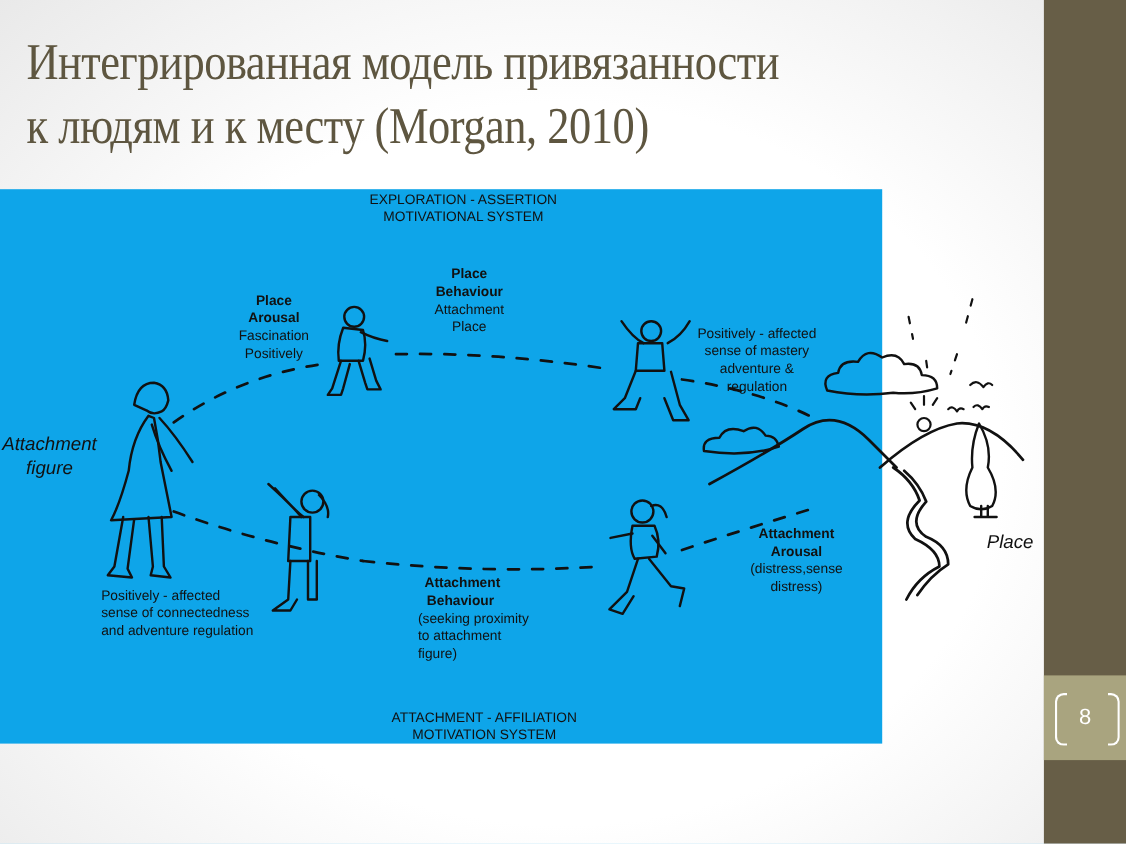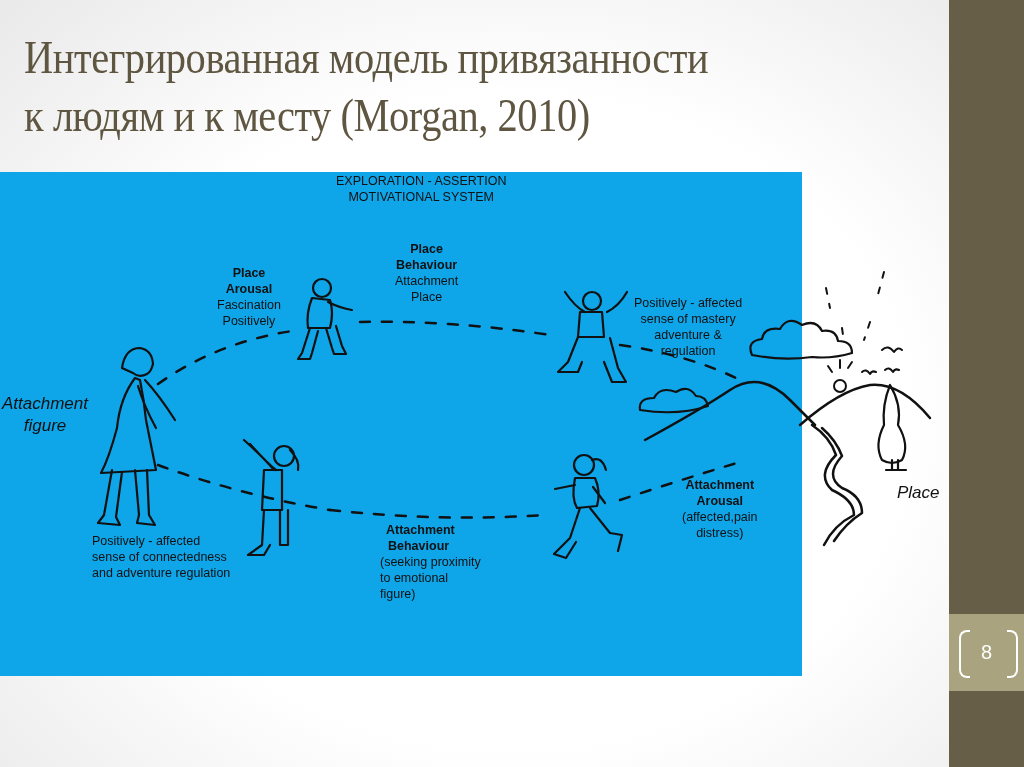--- a/index.html
+++ b/index.html
@@ -177,24 +177,28 @@
   <div class="lbl" style="left:92px;top:361px;text-align:left;">
     <div>Positively - affected</div>
     <div>sense of connectedness</div>
     <div>and adventure regulation</div>
   </div>
 
   <div class="lbl" style="left:380px;top:350px;text-align:left;">
     <div style="padding-left:6px"><b>Attachment</b></div>
     <div style="padding-left:8px"><b>Behaviour</b></div>
     <div>(seeking proximity</div>
-    <div>to emotional</div>
+    <div>to attachment</div>
     <div>figure)</div>
   </div>
 
   <div class="lbl" style="left:682px;top:305px;">
     <div><b>Attachment</b></div>
     <div><b>Arousal</b></div>
-    <div>(affected,pain</div>
+    <div>(distress,sense</div>
     <div>distress)</div>
   </div>
 
+  <div class="lbl" style="left:356px;top:472px;">
+    <div>ATTACHMENT - AFFILIATION</div>
+    <div>MOTIVATION SYSTEM</div>
+  </div>
 </div>
 
 </body></html>

